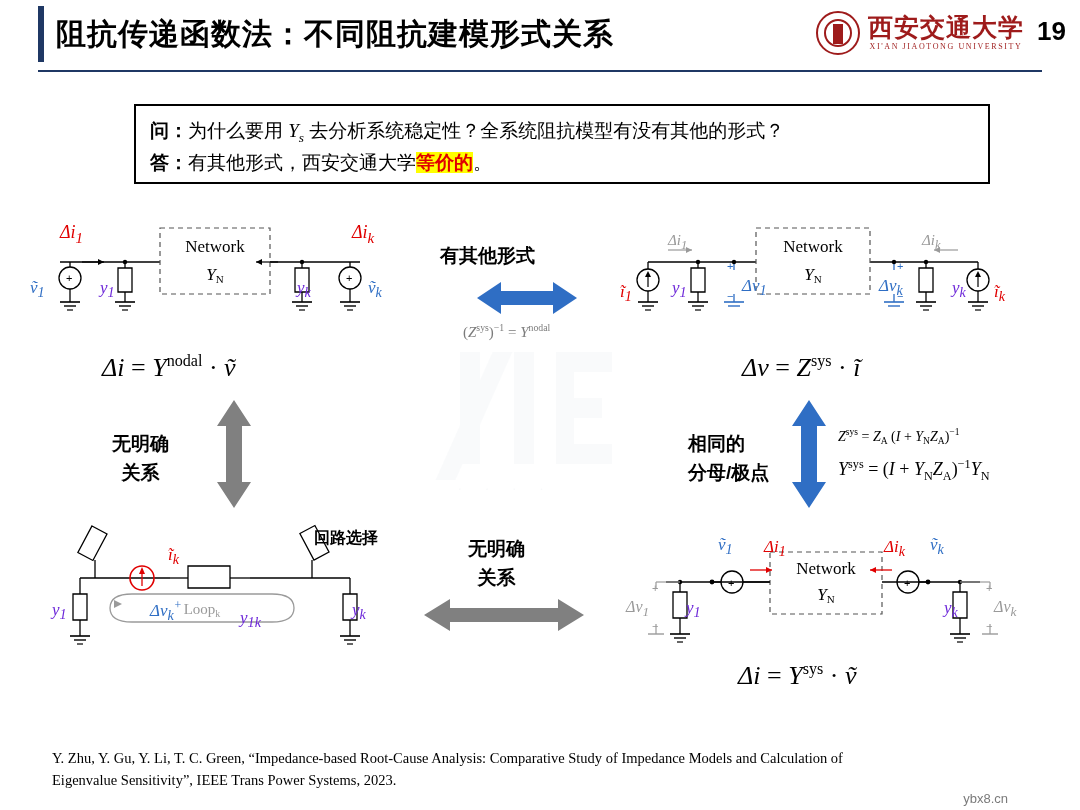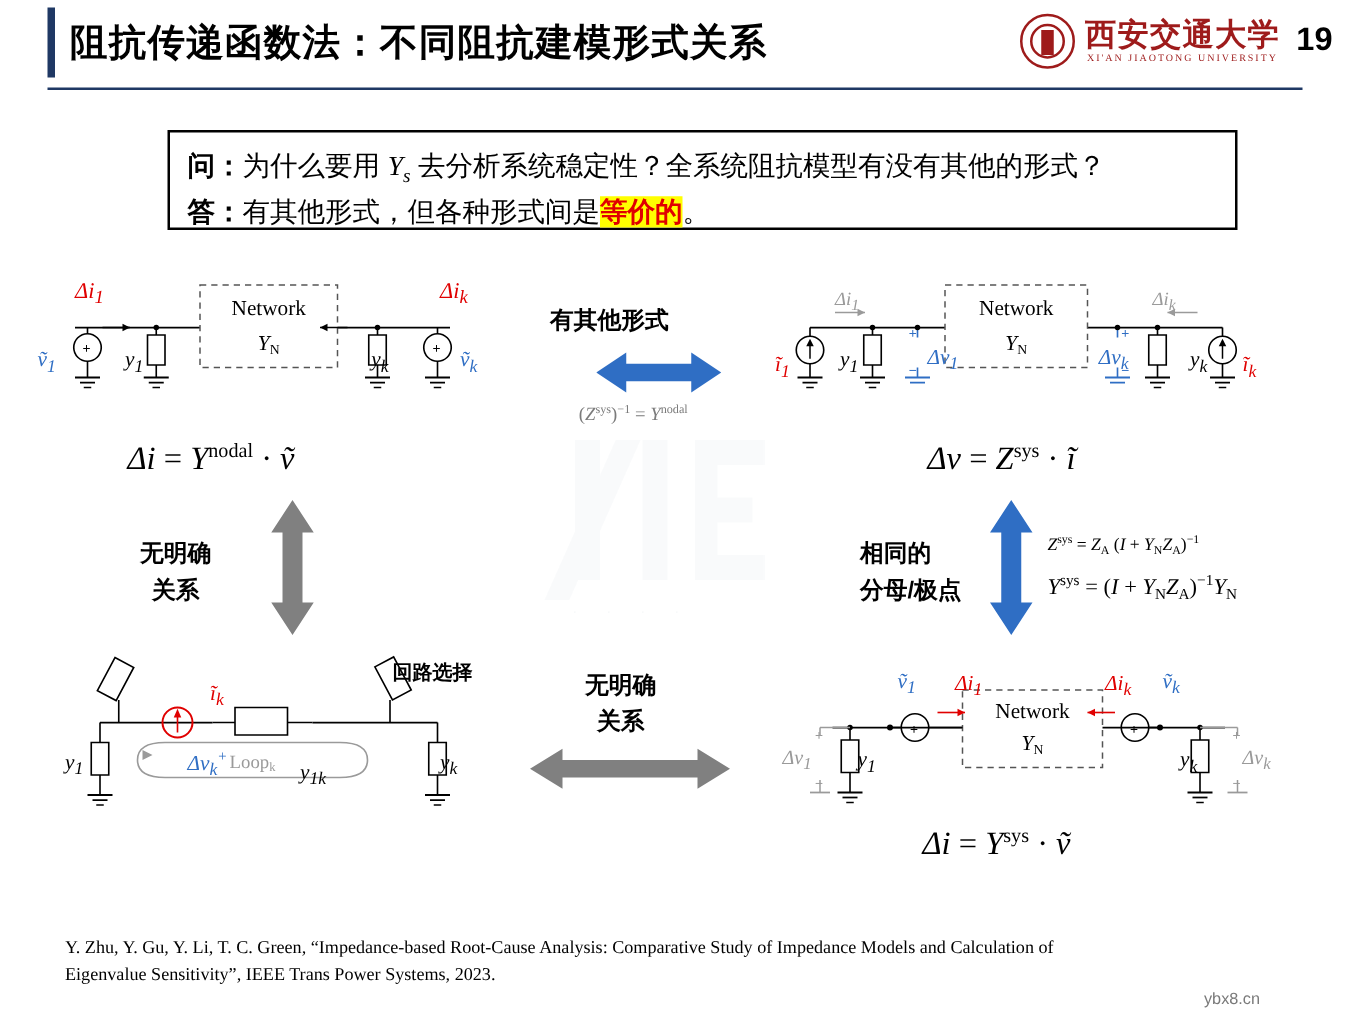--- a/index.html
+++ b/index.html
@@ -60,31 +60,31 @@
   }
 
   
   .qa-box{
     position:absolute;left:134px;top:104px;width:856px;height:80px;
     border:2px solid #000;background:#fff;
     box-sizing:border-box;
     padding:10px 14px;
   }
   .qa-line{
-    font-size:22px;color:#000;line-height:1.55;white-space:nowrap;
+    font-size:19px;color:#000;line-height:1.55;white-space:nowrap;
   }
   .qa-label{font-weight:bold;}
   .qa-ys{font-style:italic;font-family:"Liberation Serif", serif;}
   .qa-ys sub{font-size:0.7em;}
   .hl{color:#e00000;font-weight:bold;background:#ffff00;}
 
   
   .abs{position:absolute;}
   .cn{font-family:"Liberation Sans", sans-serif;color:#000;}
-  .math{font-family:"Liberation Serif", serif;font-style:italic;color:#000000;}
+  .math{font-family:"Liberation Serif", serif;font-style:italic;color:#6d28d9;}
   .mathup{font-family:"Liberation Serif", serif;font-style:normal;color:#000;}
 
   
   .wm{
     position:absolute;left:452px;top:352px;width:170px;height:150px;
     opacity:0.30;
   }
   .wm .bar{position:absolute;background:#eef1f4;}
   .wm .n1{left:8px;top:0;width:20px;height:112px;}
   .wm .n2{left:62px;top:0;width:20px;height:112px;}
@@ -137,21 +137,21 @@
       </div>
     </div>
     <div class="page-num">19</div>
   </div>
 
   <div class="qa-box">
     <div class="qa-line">
       <span class="qa-label">问：</span><span>为什么要用 </span><span class="qa-ys"><span>Y</span><sub>s</sub></span><span> 去分析系统稳定性？全系统阻抗模型有没有其他的形式？</span>
     </div>
     <div class="qa-line">
-      <span class="qa-label">答：</span><span>有其他形式，但各种形式间是</span><span class="hl">等价的</span><span>。</span>
+      <span class="qa-label">答：</span><span>有其他形式，西安交通大学</span><span class="hl">等价的</span><span>。</span>
     </div>
   </div>
 
   <div class="wm">
     <div class="bar n1"></div>
     <div class="bar n2"></div>
     <div class="bar ndiag"></div>
     <div class="bar estem"></div>
     <div class="bar e1"></div>
     <div class="bar e2"></div>

